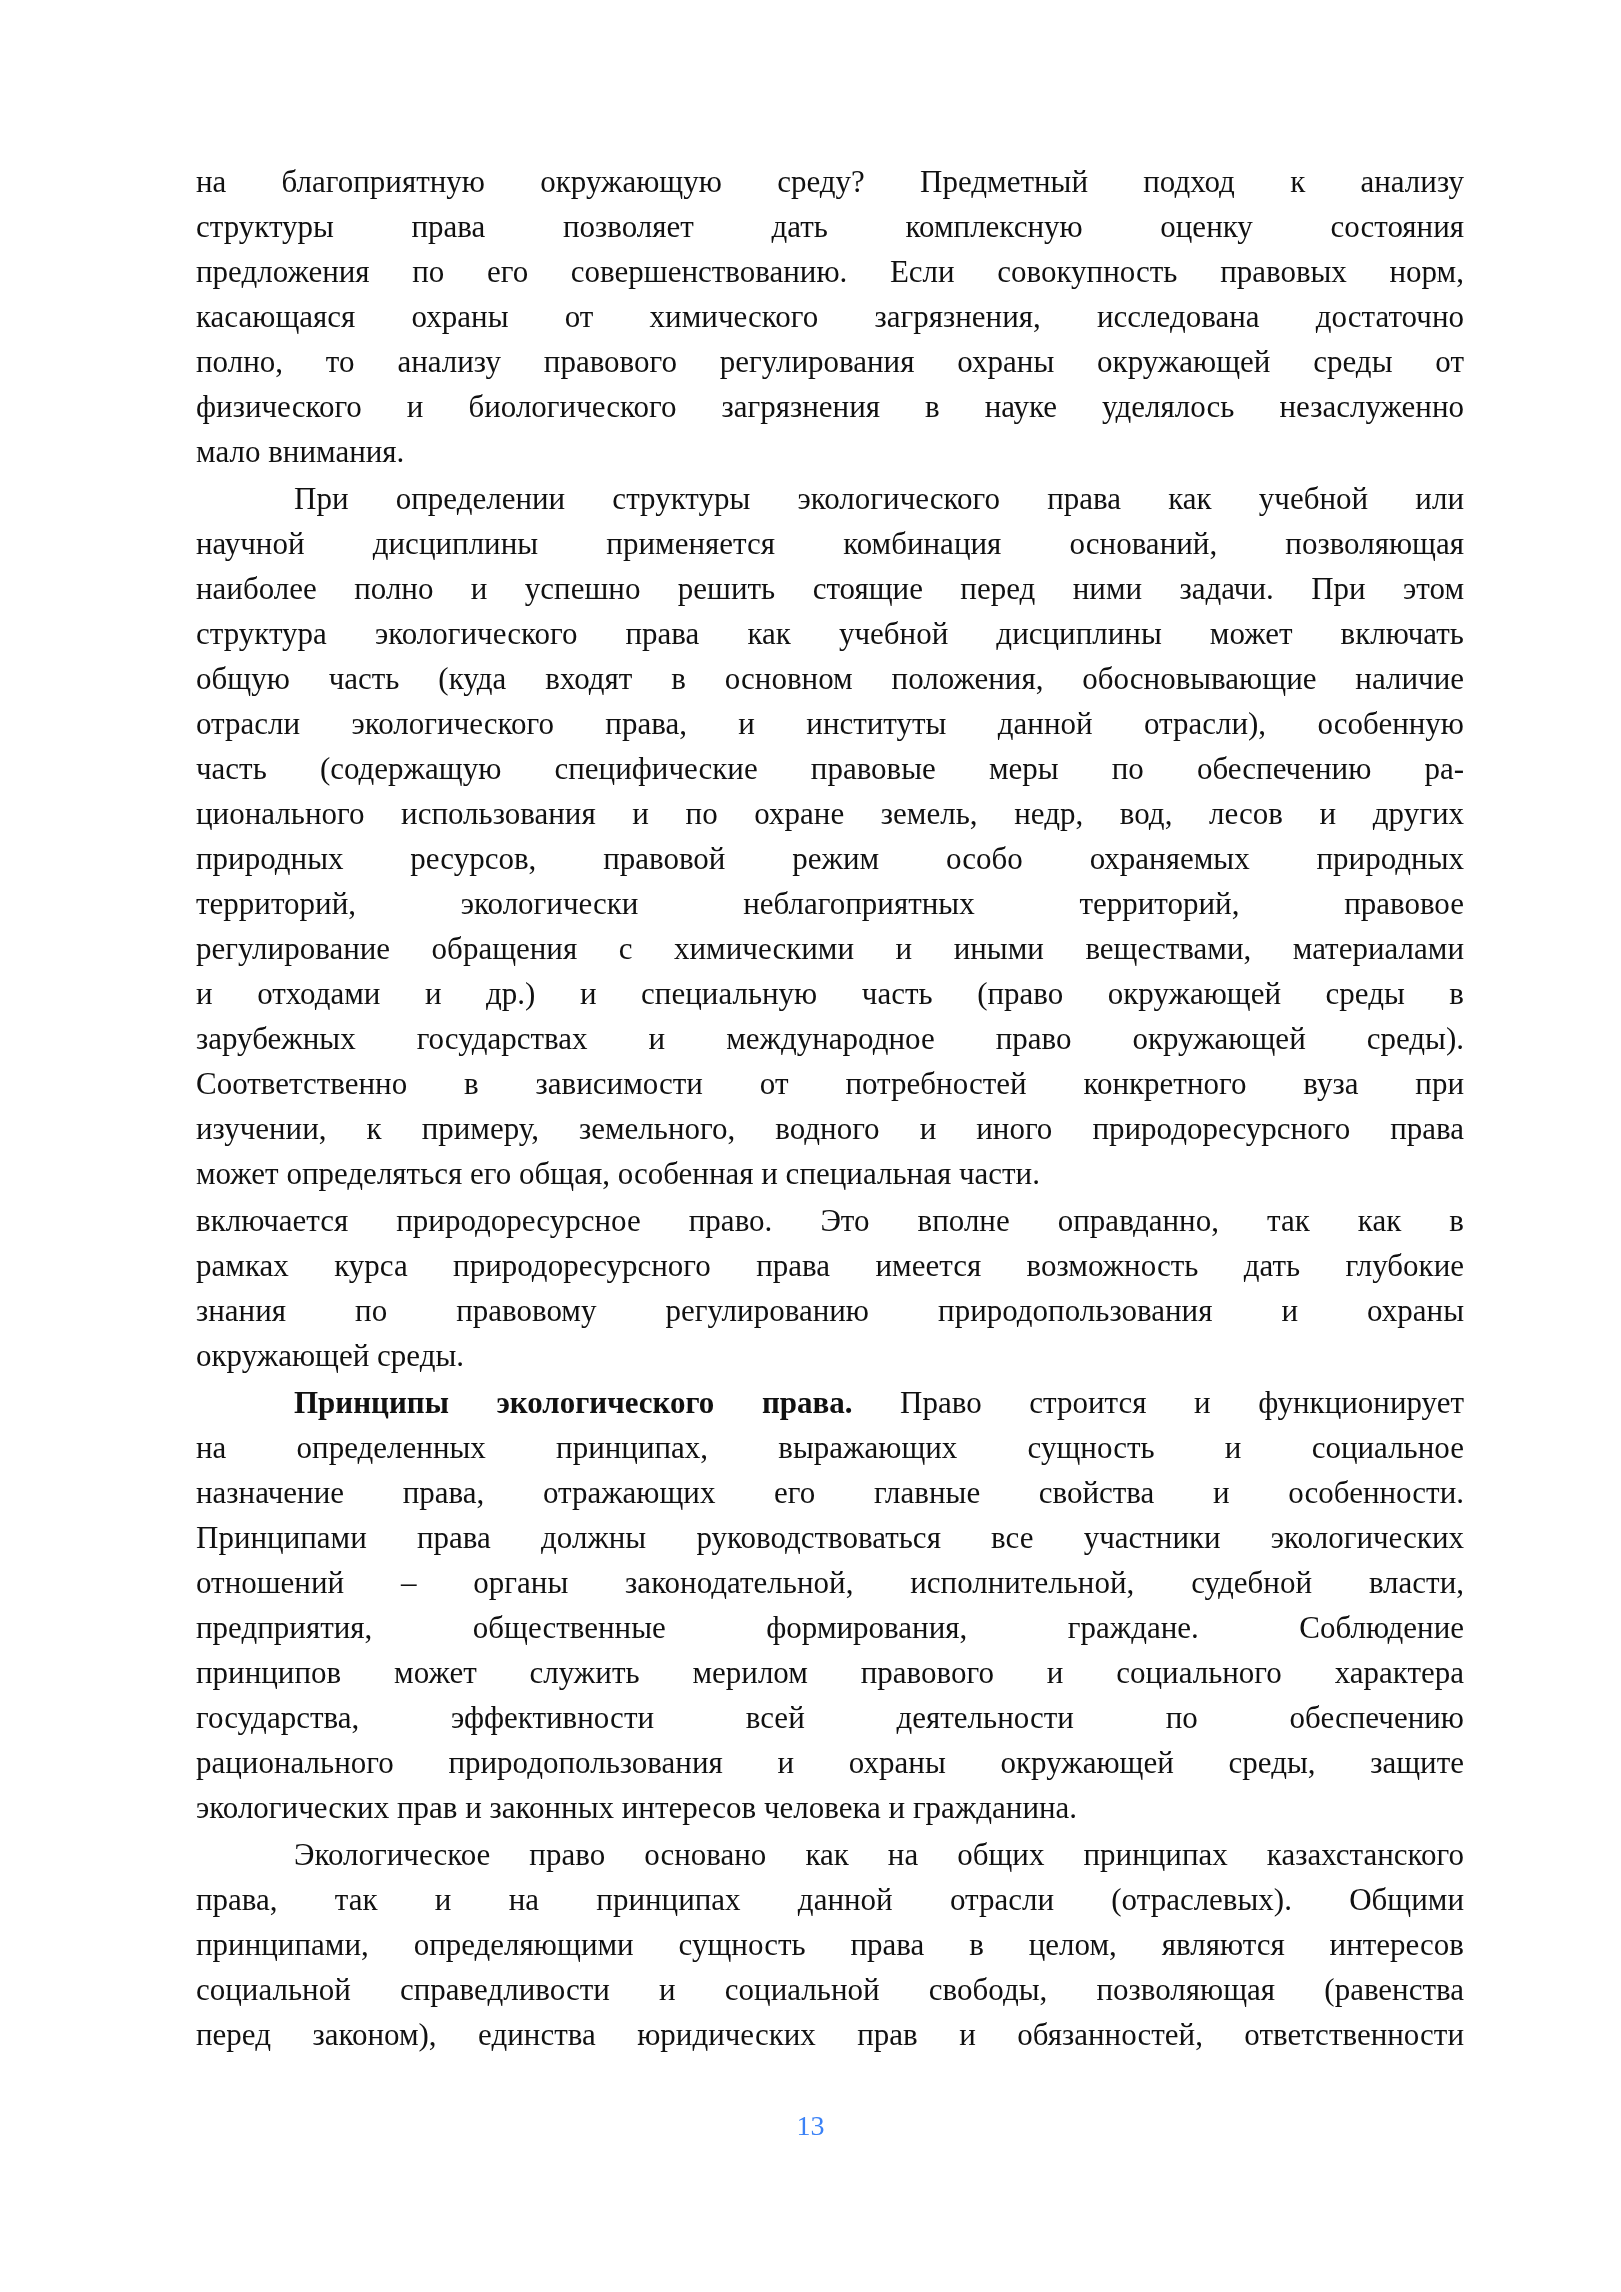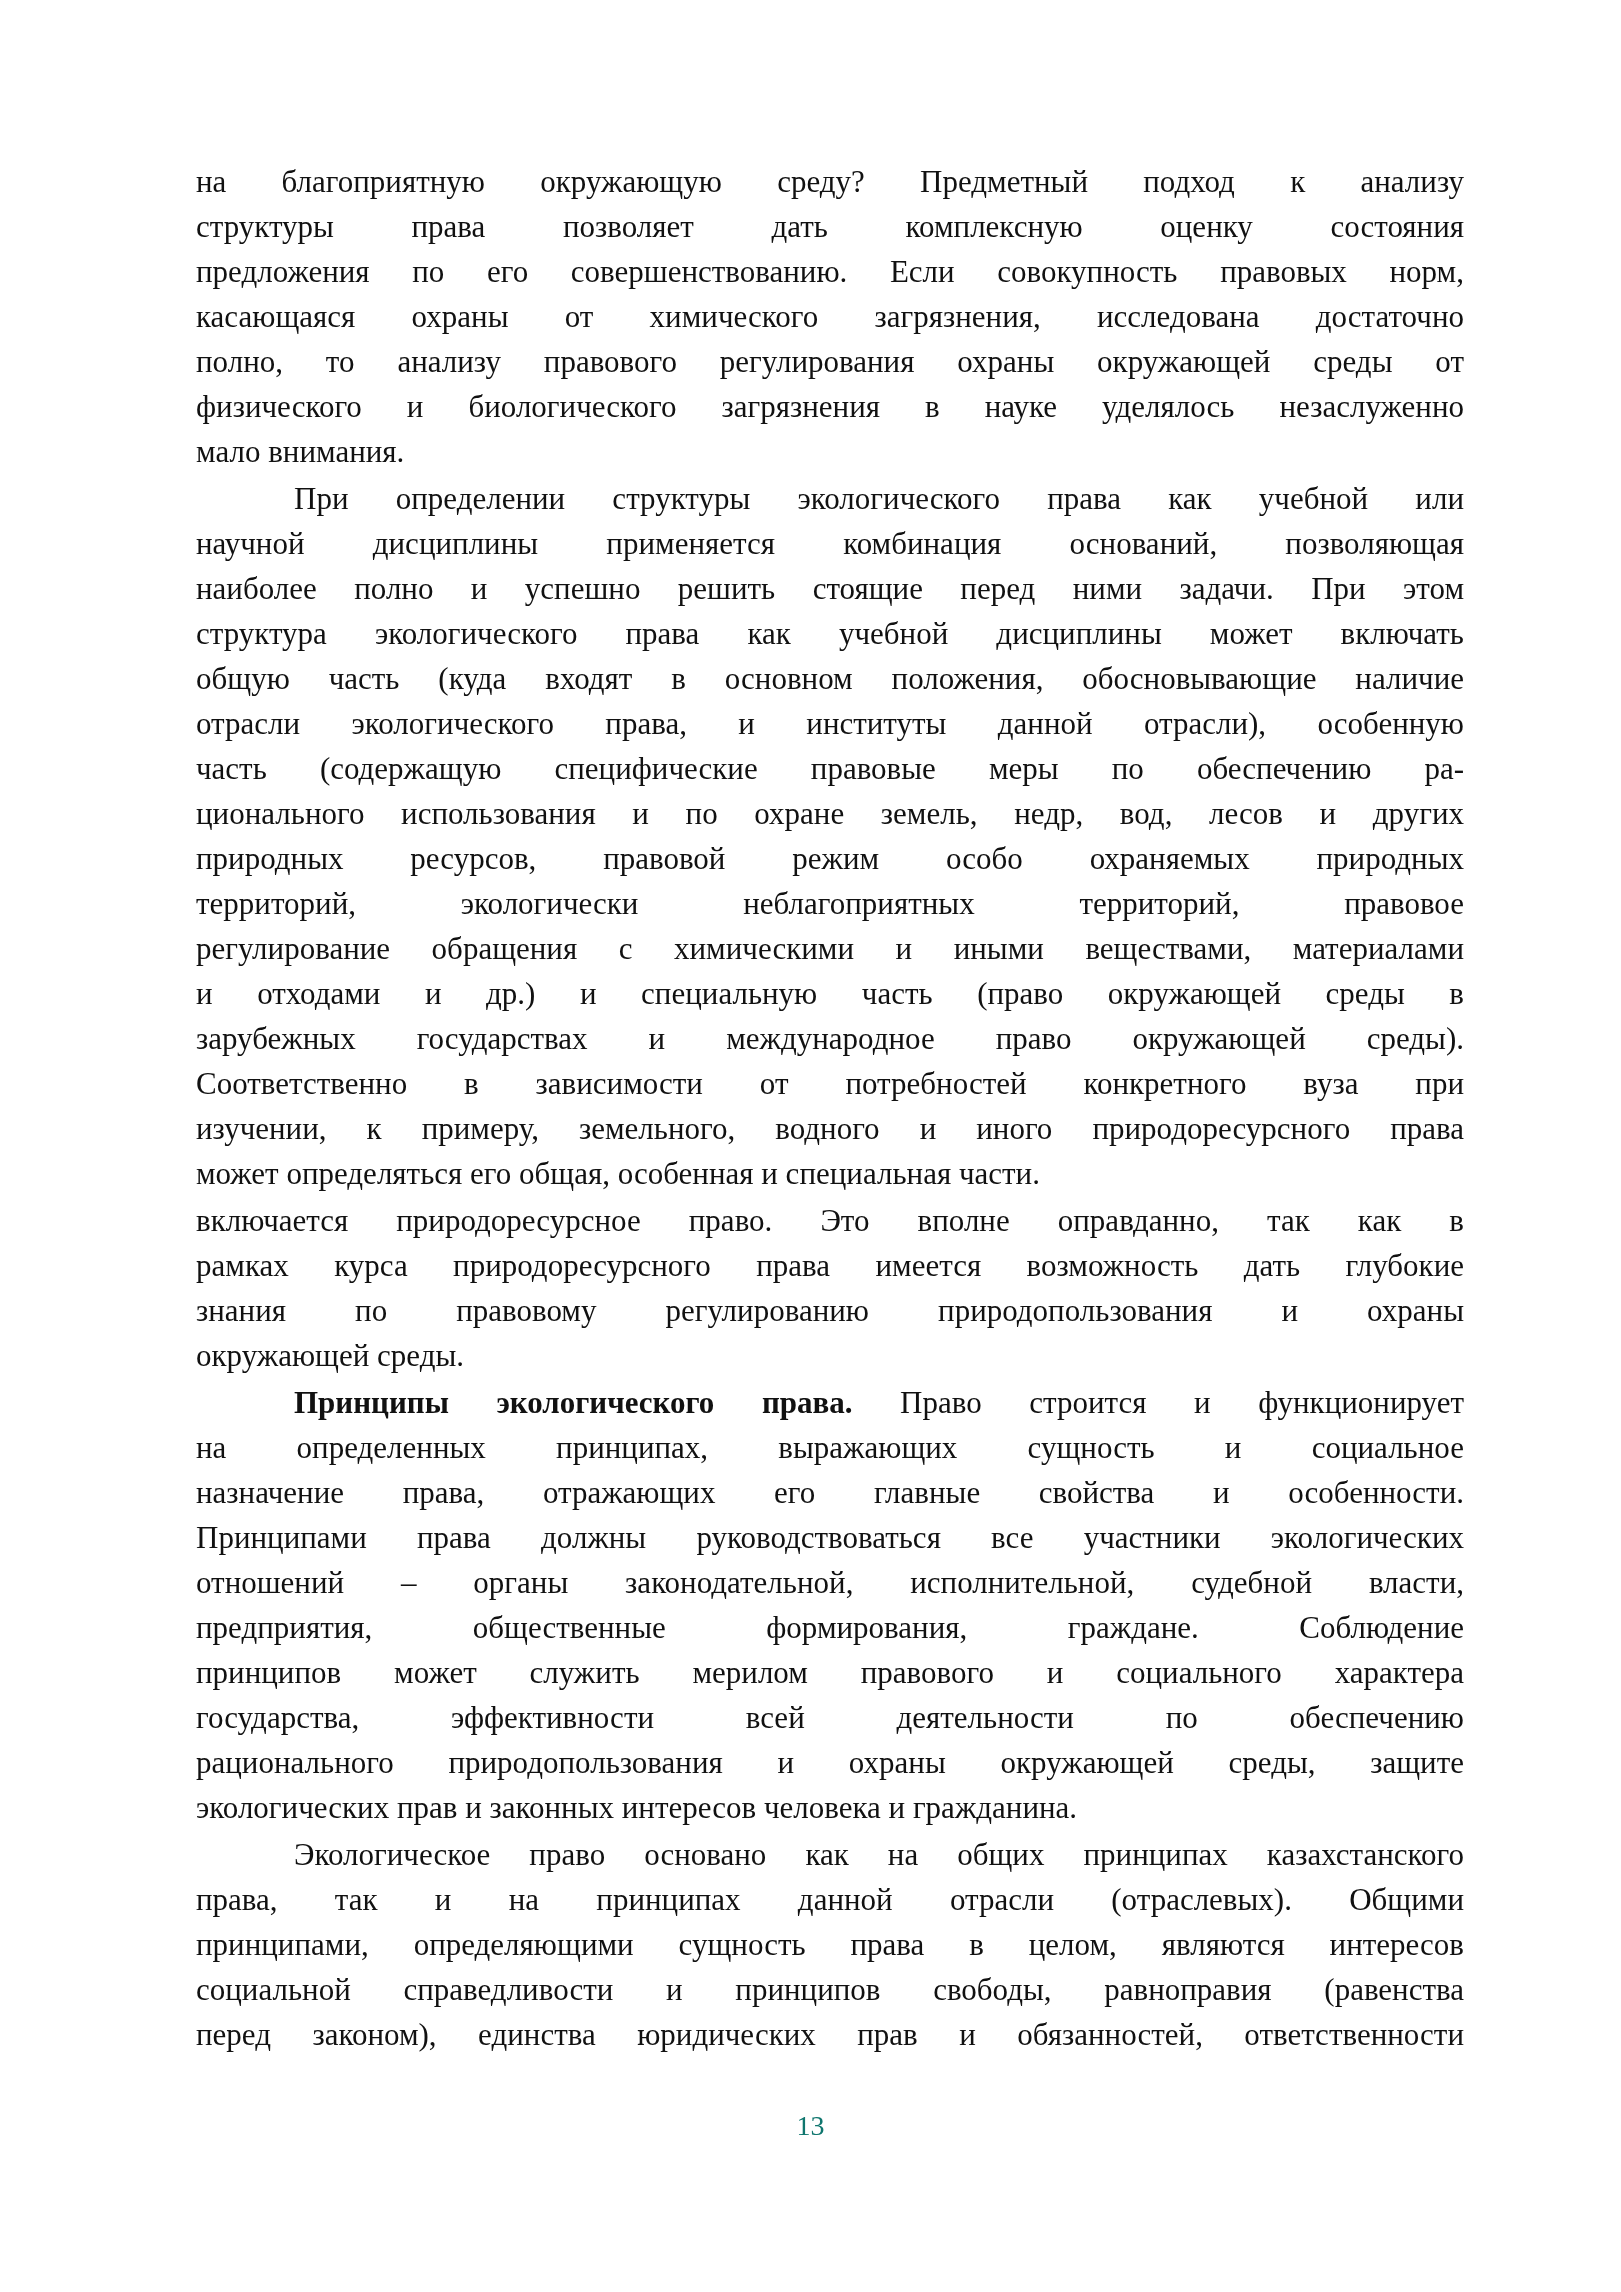--- a/index.html
+++ b/index.html
@@ -47,21 +47,21 @@
   }
   .page-number {
     position: absolute;
     left: 0;
     width: 1621px;
     top: 2109px;
     text-align: center;
     font-size: 28px;
     line-height: 33px;
     font-family: "Liberation Serif", "DejaVu Serif", serif;
-    color: #0f766e;
+    color: #3b82f6;
   }
 </style>
 </head>
 <body>
 
 <div class="page">
 
   <div class="para">
     <span class="line" style="white-space: nowrap;">на благоприятную окружающую среду? Предметный подход к анализу</span>
     <span class="line" style="white-space: nowrap;">структуры права позволяет дать комплексную оценку состояния</span>
@@ -108,20 +108,20 @@
     <span class="line" style="white-space: nowrap;">принципов может служить мерилом правового и социального характера</span>
     <span class="line" style="white-space: nowrap;">государства, эффективности всей деятельности по обеспечению</span>
     <span class="line" style="white-space: nowrap;">рационального природопользования и охраны окружающей среды, защите</span>
     <span class="line last">экологических прав и законных интересов человека и гражданина.</span>
   </div>
 
   <div class="para">
     <span class="line indent" style="white-space: nowrap;">Экологическое право основано как на общих принципах казахстанского</span>
     <span class="line" style="white-space: nowrap;">права, так и на принципах данной отрасли (отраслевых). Общими</span>
     <span class="line" style="white-space: nowrap;">принципами, определяющими сущность права в целом, являются интересов</span>
-    <span class="line" style="white-space: nowrap;">социальной справедливости и принципов свободы, равноправия (равенства</span>
+    <span class="line" style="white-space: nowrap;">социальной справедливости и социальной свободы, позволяющая (равенства</span>
     <span class="line" style="white-space: nowrap;">перед законом), единства юридических прав и обязанностей, ответственности</span>
   </div>
 
 </div>
 
 <div class="page-number">13</div>
 
 
 </body></html>

